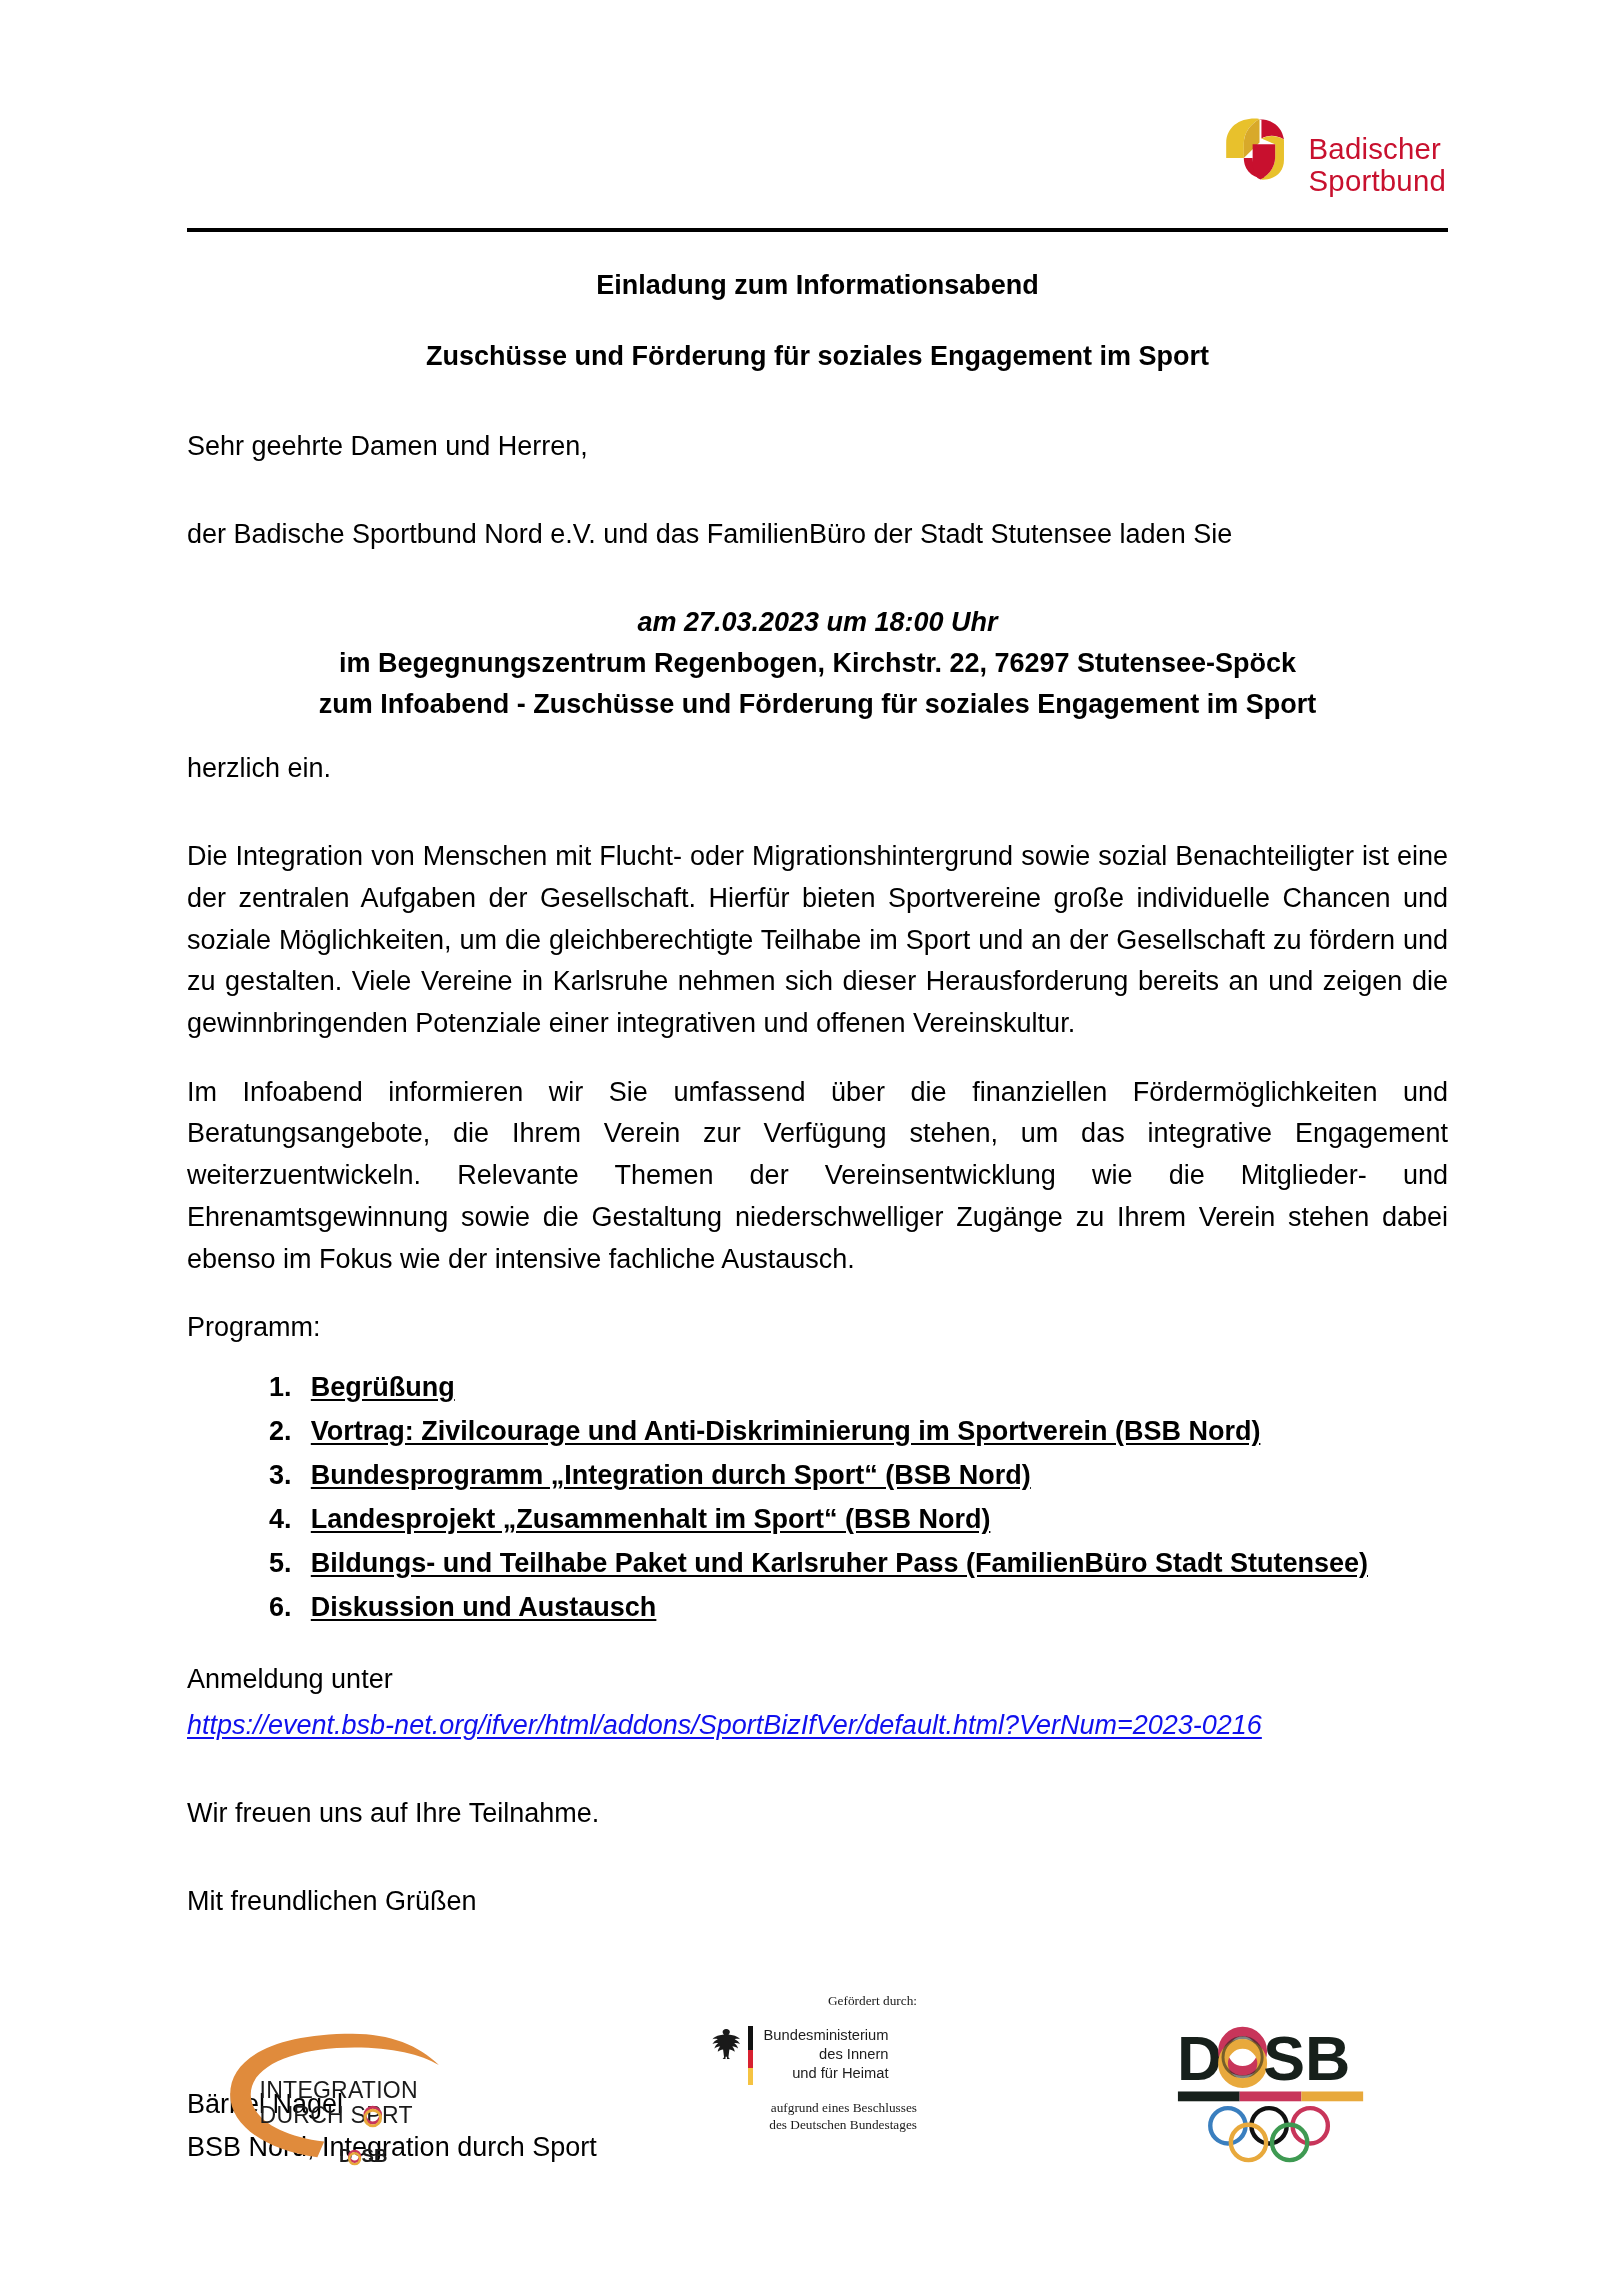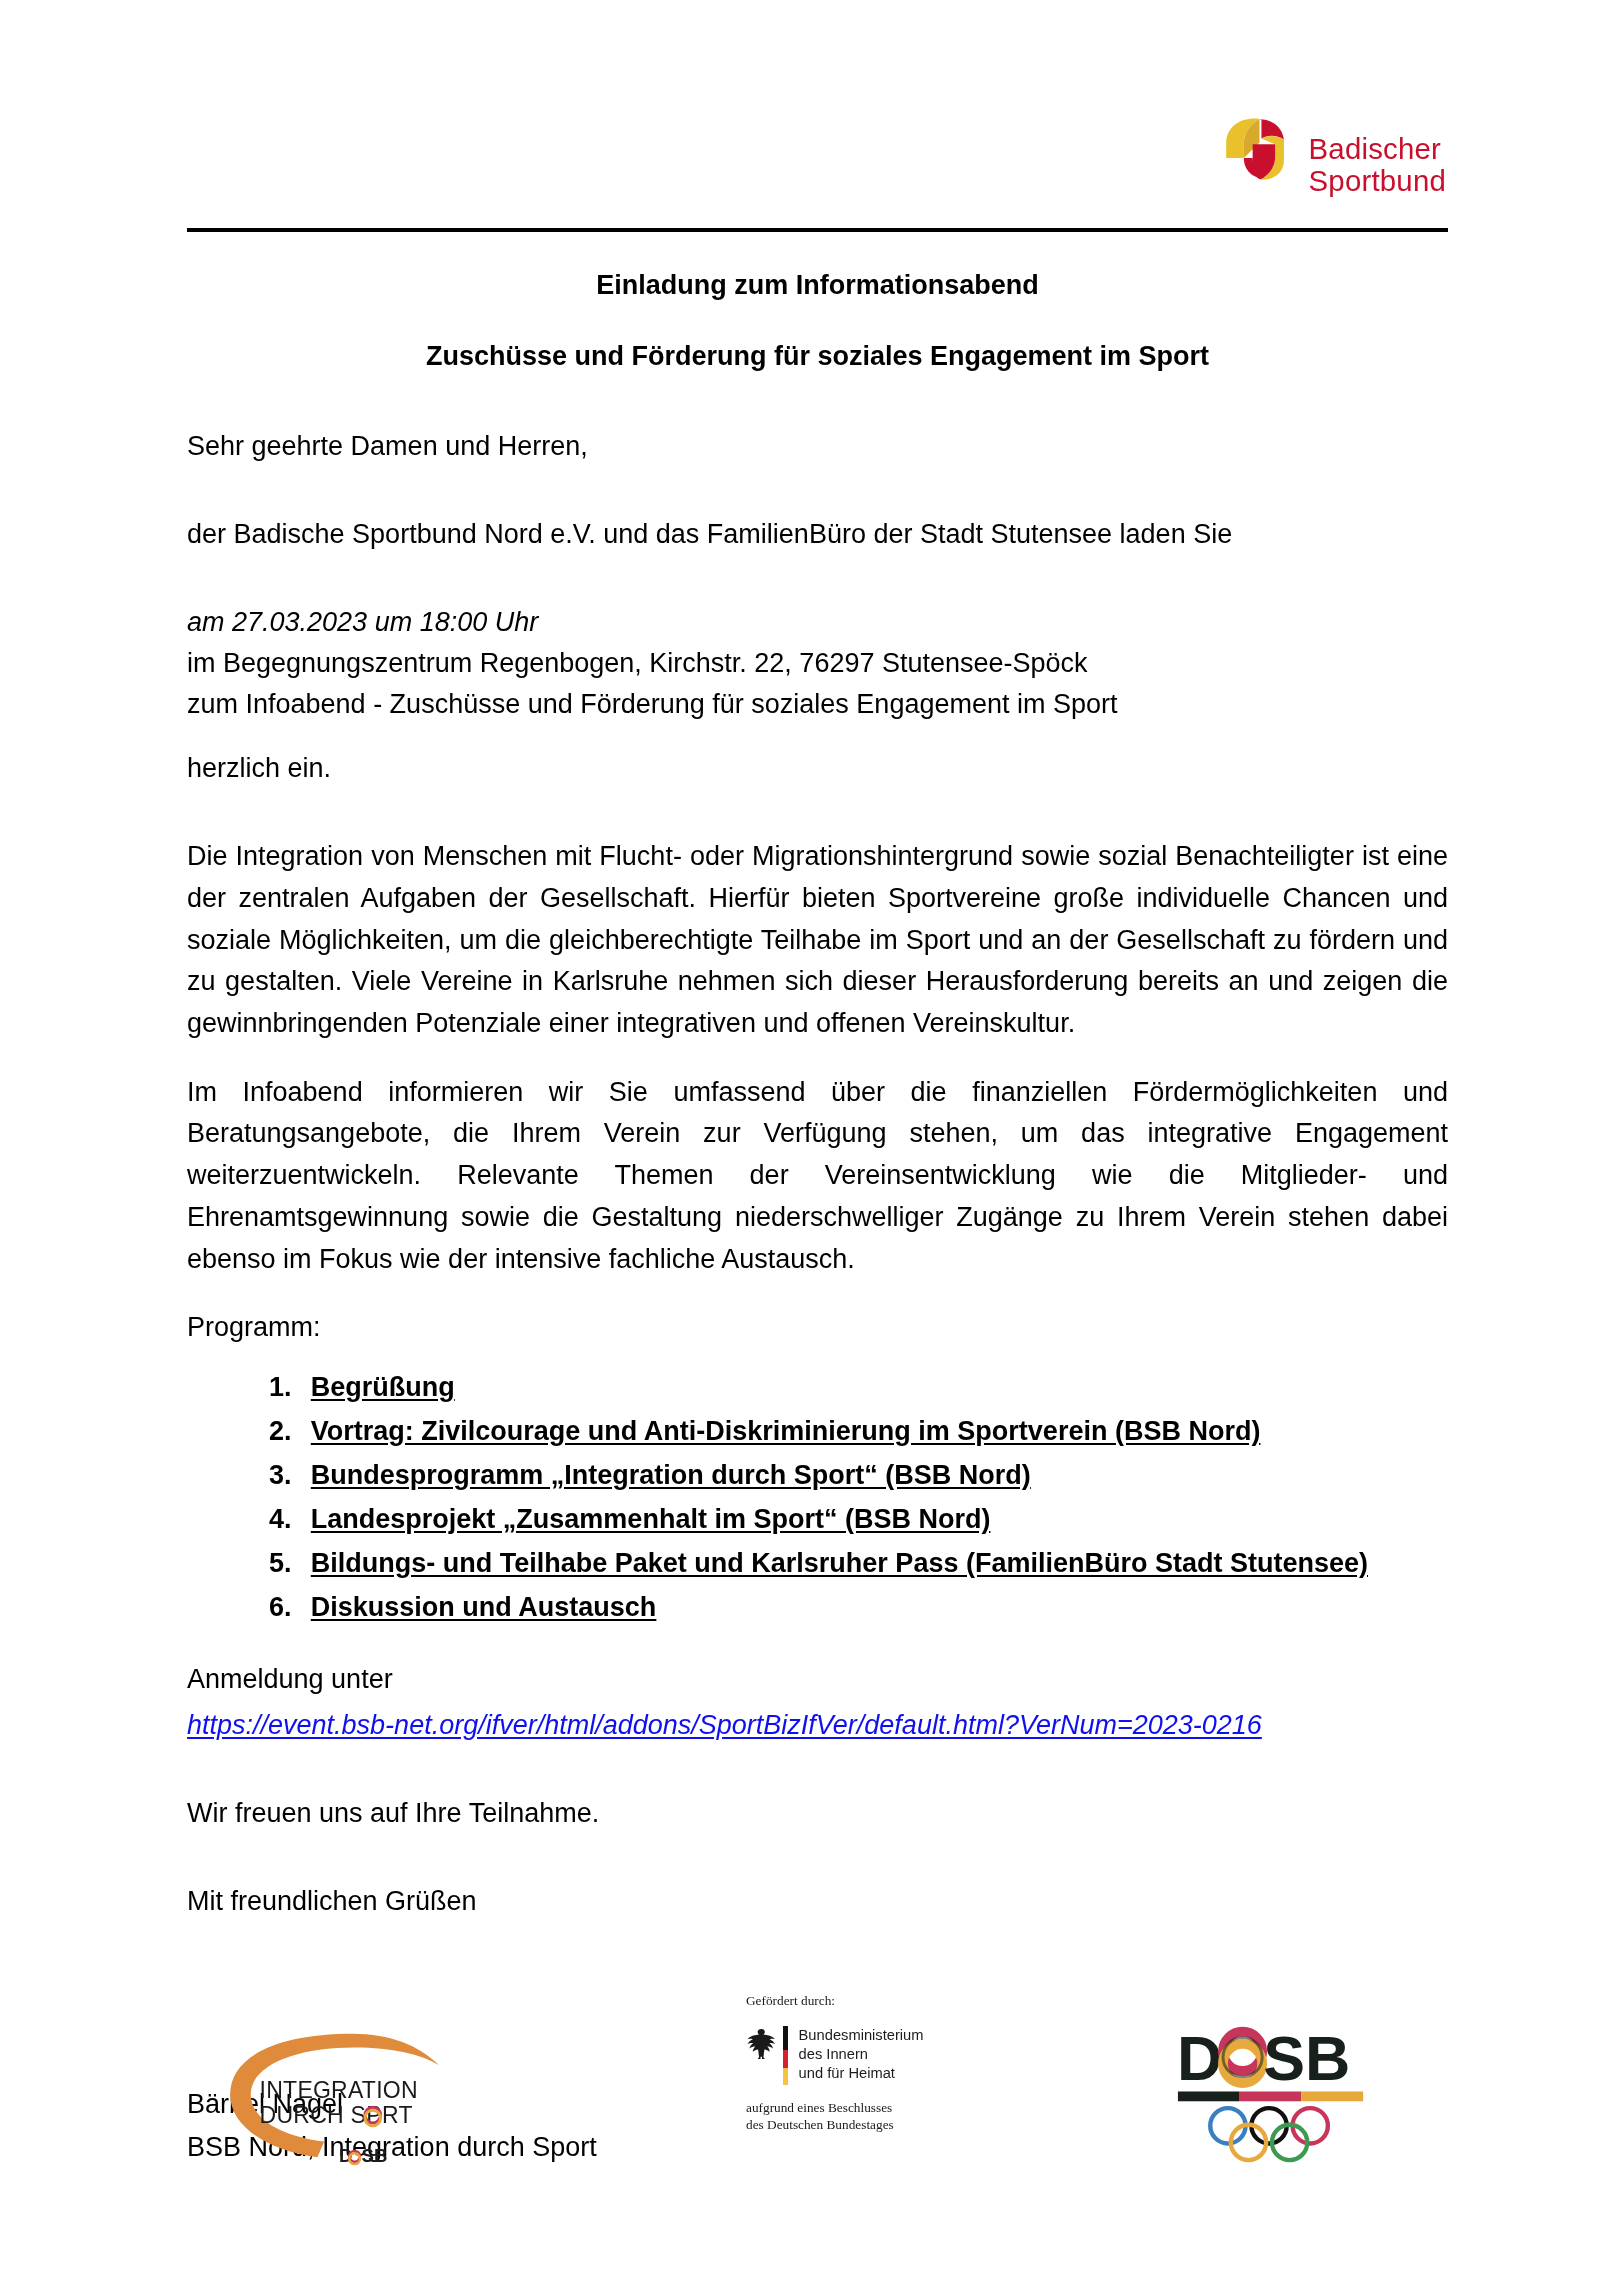--- a/index.html
+++ b/index.html
@@ -82,22 +82,22 @@
     text-align: center;
     font-weight: bold;
     font-size: 27px;
     margin: 0 0 49px 0;
   }
 
   .line { margin: 0 0 25.5px 0; }
   .line-gap-lg { margin: 0 0 47px 0; }
 
   .eventblock {
-    text-align: left;
-    font-weight: normal;
+    text-align: center;
+    font-weight: bold;
     margin: 0 0 22.6px 0;
     line-height: 1.52;
   }
   .eventblock .l1 { font-style: italic; }
 
   .para {
     text-align: justify;
     margin: 0 0 26.5px 0;
     line-height: 1.55;
   }
@@ -147,25 +147,26 @@
     position: absolute;
     left: 34px;
     top: 29.4px;
     width: 231px;
     height: 147px;
   }
   .foot-ids svg { display: block; }
 
   .foot-bmi {
     position: absolute;
-    left: 559px;
+    left: 524px;
     top: 0px;
     width: 206px;
     color: #1a1a1a;
     font-family: "Liberation Serif", serif;
+    text-align: right;
   }
   .foot-bmi .cap {
     font-size: 13.3px;
     line-height: 1.25;
     margin: 0 0 16px 0;
   }
   .foot-bmi .row {
     display: flex;
     align-items: flex-start;
     gap: 0px;

